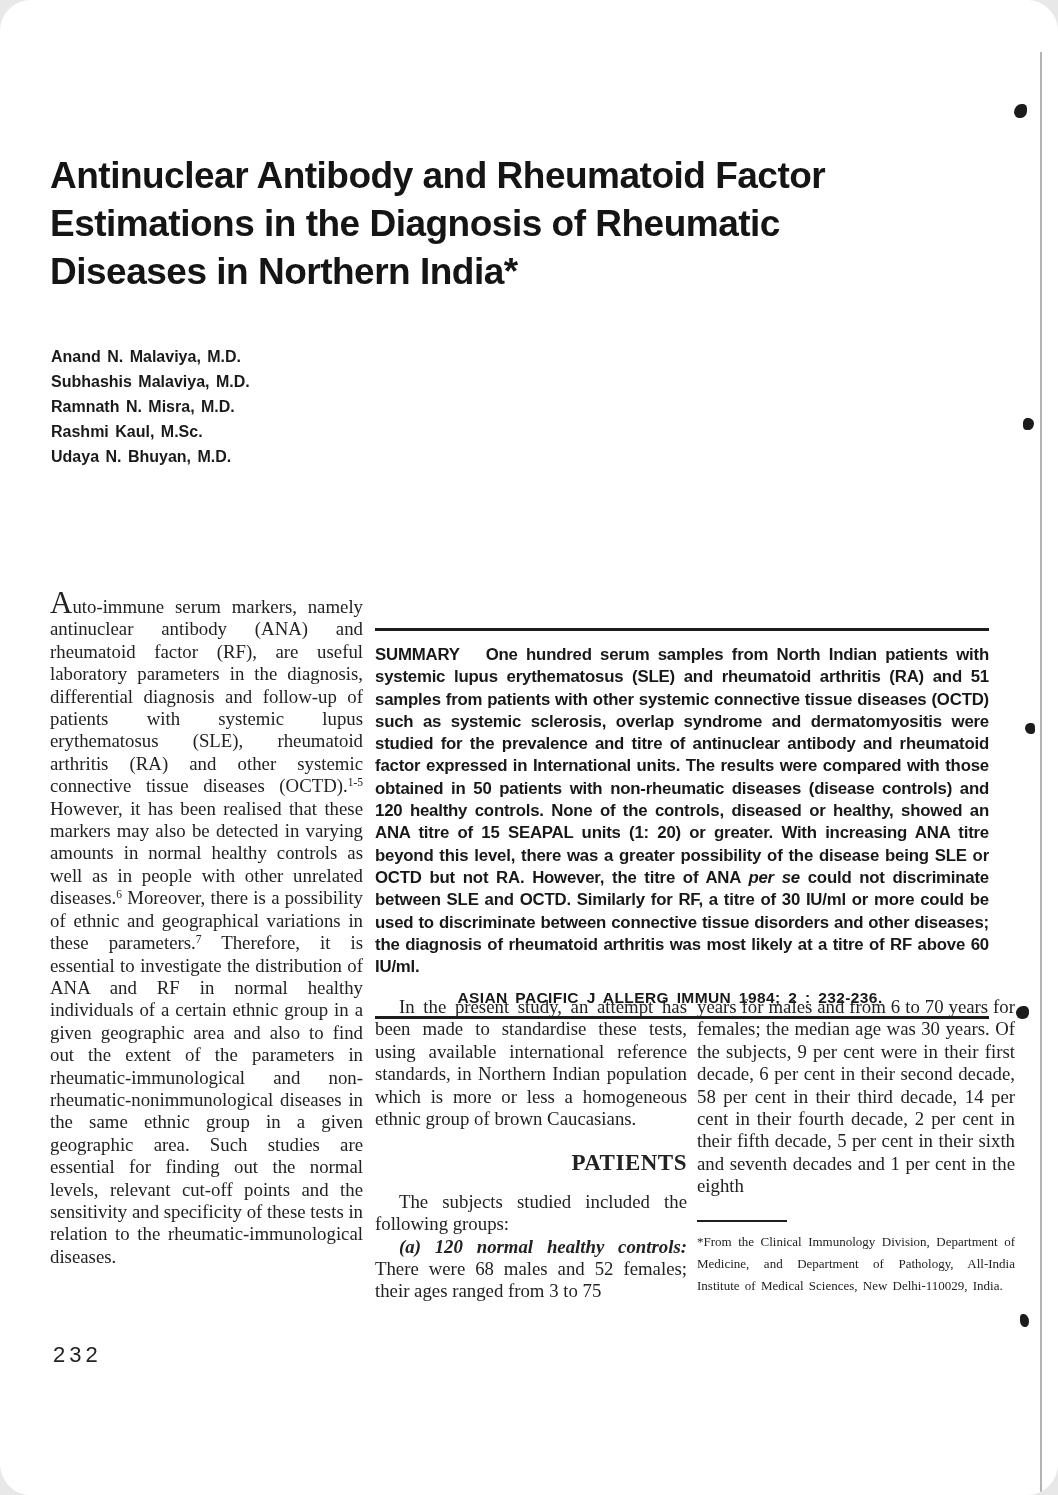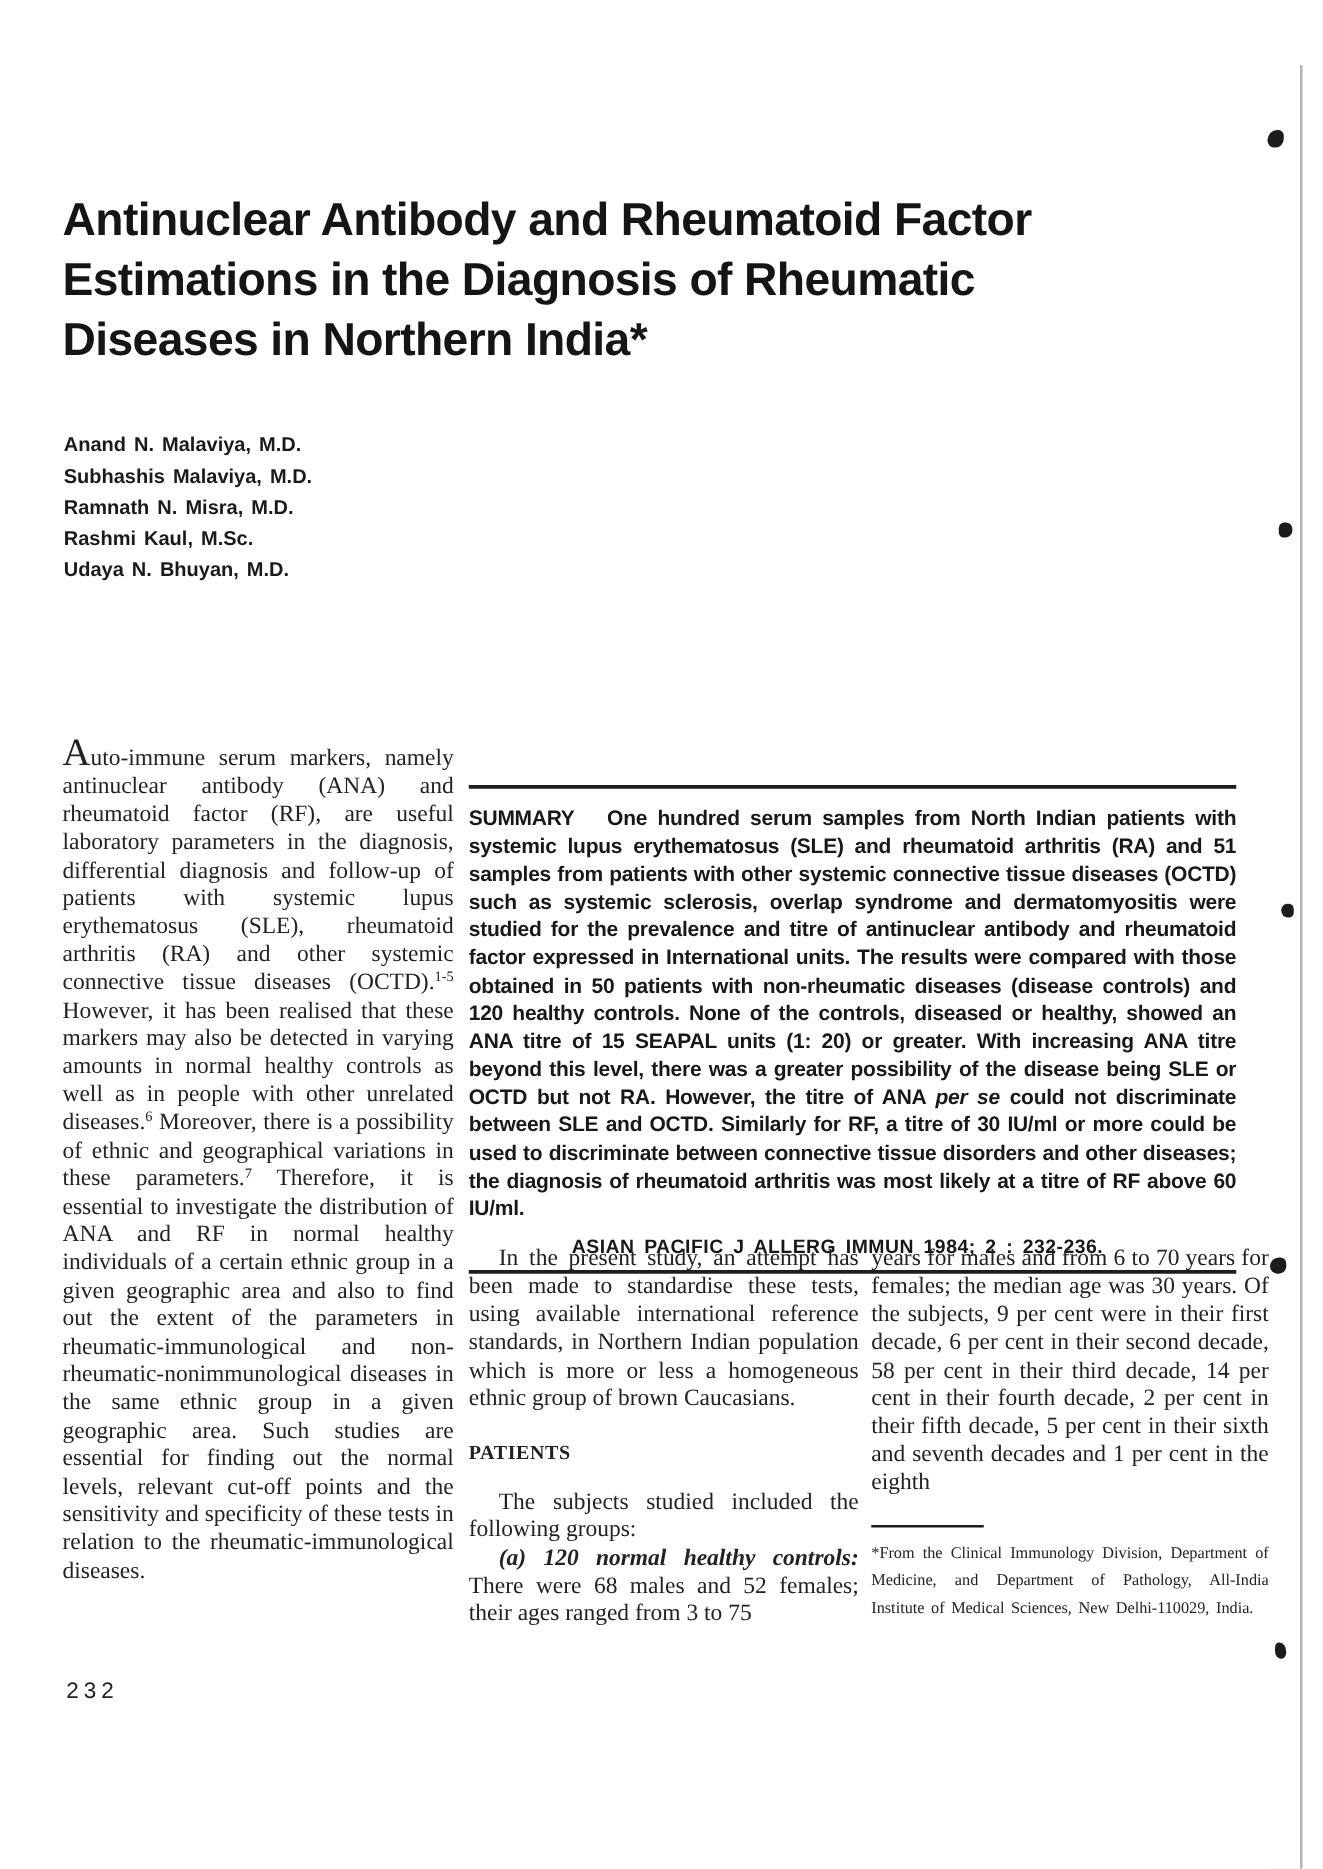--- a/index.html
+++ b/index.html
@@ -1,19 +1,19 @@
 <!DOCTYPE html>
 <html><head>
 <meta charset="utf-8">
 <style>
   html,body { margin:0; padding:0; background:#e8e8e8; }
   .page {
     position:relative; width:1058px; height:1495px; margin:0 auto;
     background:#ffffff; overflow:hidden;
-    font-family:"Liberation Serif", serif; color:#1d1d1d;
+    font-family:"Liberation Serif", serif; color:#1d1d1d;border-radius:31px;
   }
   
   .title {
     position:absolute; left:50px; top:152px; width:920px;
     font-family:"Liberation Sans", sans-serif; font-weight:bold;
     font-size:37px; line-height:48px; letter-spacing:-0.5px; color:#151515;
   }
   .authors {
     position:absolute; left:51px; top:344px;
     font-family:"Liberation Sans", sans-serif; font-weight:bold;
@@ -27,21 +27,21 @@
   }
   .col-left  { left:50px;  top:596px; width:313px; }
   .col-mid   { left:375px; top:996px; width:312px; }
   .col-right { left:697px; top:996px; width:318px; }
   .dropcap { font-size:31px; line-height:0; font-weight:500; }
   .sup { font-size:11.5px; vertical-align:6px; line-height:0; }
   .indent { text-indent:24px; margin:0; }
   p { margin:0; }
   .lead-label { font-weight:bold; font-style:italic; }
   .section-heading {
-    text-align:left; font-weight:bold; font-size:16px;
+    text-align:right; font-weight:bold; font-size:23px;
     letter-spacing:0.5px; margin:22px 0 16px 0; text-indent:0;
   }
   
   .summary-box { position:absolute; left:375px; top:628px; width:614px; }
   .rule { border:0; border-top:3px solid #1d1d1d; margin:0; height:0; }
   .summary-text {
     margin-top:13px;
     font-family:"Liberation Sans", sans-serif; font-weight:bold;
     font-size:16.8px; line-height:22.3px; text-align:justify;
     letter-spacing:-0.2px; color:#181818;
@@ -55,21 +55,21 @@
   .rule-bottom { margin-top:9px; }
   
   .footnote-rule { width:90px; border:0; border-top:2px solid #1d1d1d; margin:22px 0 9px 0; }
   .footnote {
     font-size:13px; line-height:22.4px; text-align:justify;
     word-spacing:2px; color:#222;
   }
   
   .page-number {
     position:absolute; left:53px; top:1342px;
-    font-family:"Liberation Sans", sans-serif; font-size:18px;
+    font-family:"Liberation Sans", sans-serif; font-size:22px;
     letter-spacing:4px; color:#222;
   }
   
   .scan-line {
     position:absolute; left:1040px; top:52px; width:2px; height:1443px;
     background:#9a9a9a; opacity:0.75;
   }
   .speck { position:absolute; background:#1c1c1c; }
   .speck-1 { left:1014px; top:104px;  width:13px; height:14px; border-radius:65% 35% 55% 45%; }
   .speck-2 { left:1023px; top:418px;  width:11px; height:12px; border-radius:45% 55% 60% 40%; }

